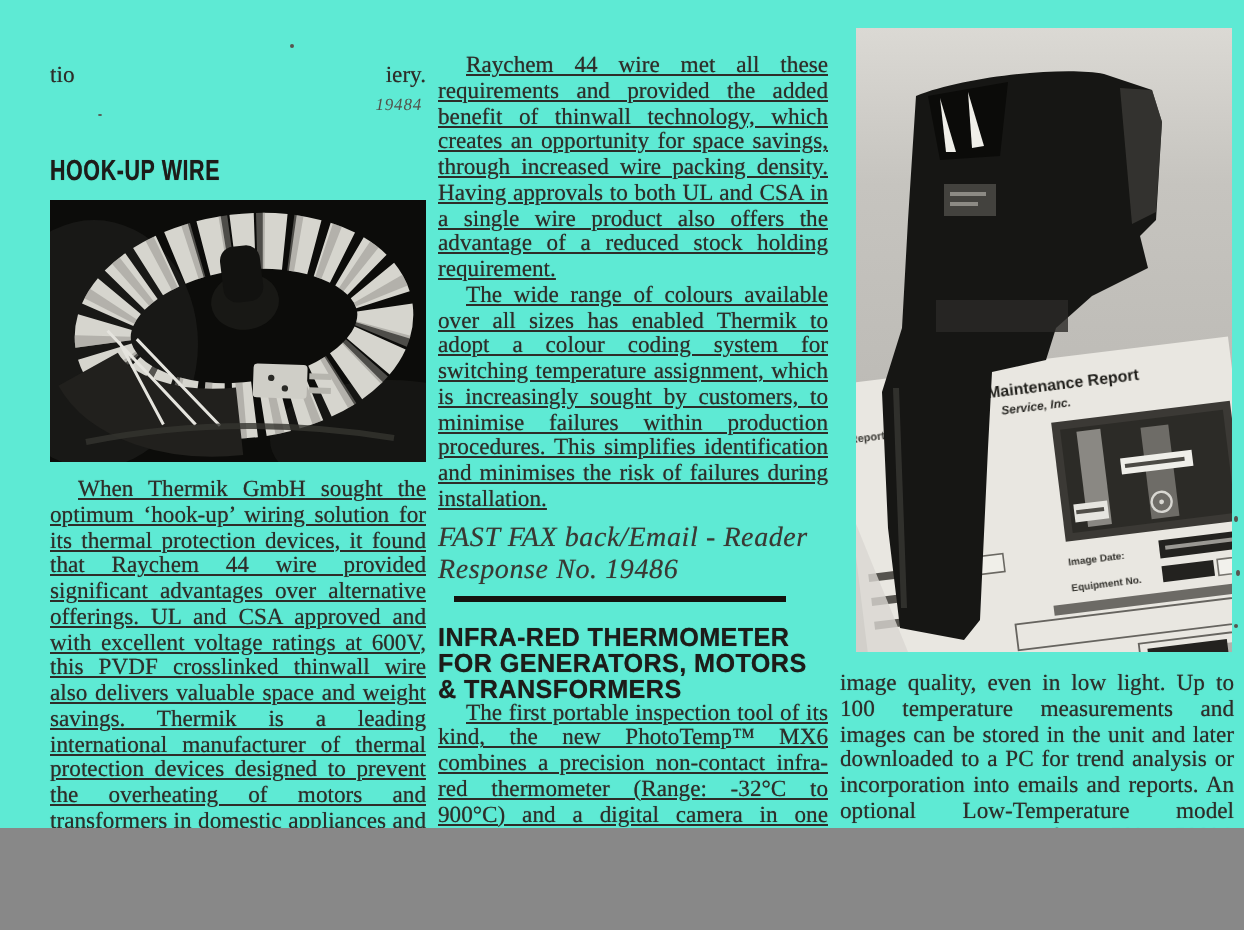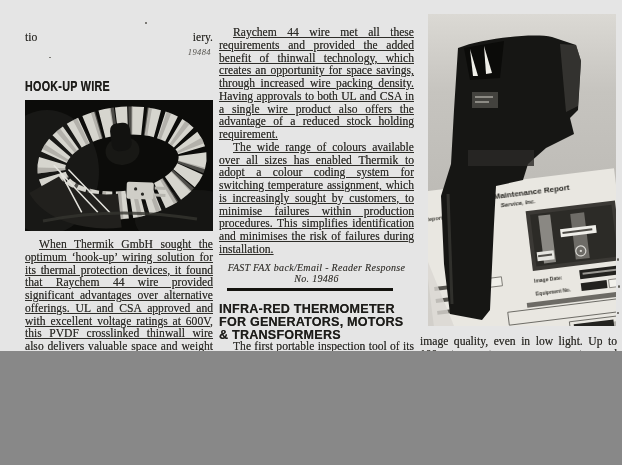--- a/index.html
+++ b/index.html
@@ -1,18 +1,18 @@
 <!DOCTYPE html>
 <html><head>
 <meta charset="utf-8">
 <style>
   html,body{margin:0;padding:0;background:#888;}
   #canvas{
-    position:relative;width:622px;height:351px;overflow:hidden;
-    background:#e5e5e5;color:#2e2d29;
+    position:relative;width:622px;height:414px;overflow:hidden;
+    background:#5eead4;color:#2e2d29;
     font-family:"Liberation Serif",serif;
     -webkit-font-smoothing:antialiased;
   }
   .col{position:absolute;top:0;height:465px;}
   #col-left{left:25px;width:188px;}
   #col-mid{left:219px;width:195px;}
   #col-right{left:420px;width:197px;}
 
   .bodytext{
     font-size:11.6px;line-height:12.75px;text-align:justify;
@@ -32,21 +32,21 @@
   #hookup-heading{
     position:absolute;top:78px;left:0;font-size:14.5px;letter-spacing:.4px;
     transform:scaleX(.74);transform-origin:left top;white-space:nowrap;
   }
   .ir-heading{font-size:13px;line-height:13px;letter-spacing:.2px;margin:11px 0 0 0;transform:scaleX(.97);transform-origin:left top;}
 
   #wire-photo-box{position:absolute;top:100px;left:0;width:188px;height:131px;}
   #left-body-box{position:absolute;top:239px;left:0;width:188px;}
 
   #mid-flow{position:absolute;top:27px;left:0;width:195px;}
-  .fastfax{margin:5px 0 0 0;text-align:center;font-style:italic;font-size:10px;letter-spacing:.3px;color:#3a3833;
+  .fastfax{margin:5px 0 0 0;font-style:italic;font-size:14px;letter-spacing:.3px;color:#3a3833;
     text-shadow:0 0 .4px rgba(40,38,34,.5);}
   .rule{height:3px;background:#14130f;margin:4px auto 0 auto;}
   #rule-mid{width:166px;margin-left:8px;}
   .ir-p1{margin-top:7px;}
   .ir-p2{margin-top:0;}
 
   #thermo-photo-box{position:absolute;top:14px;left:8px;width:188px;height:312px;}
   #right-body-box{position:absolute;top:336px;left:0;width:197px;}
   #fastfax-right{position:absolute;top:436px;left:0;right:8px;}
   #rule-right{position:absolute;top:452px;left:14px;width:152px;}

